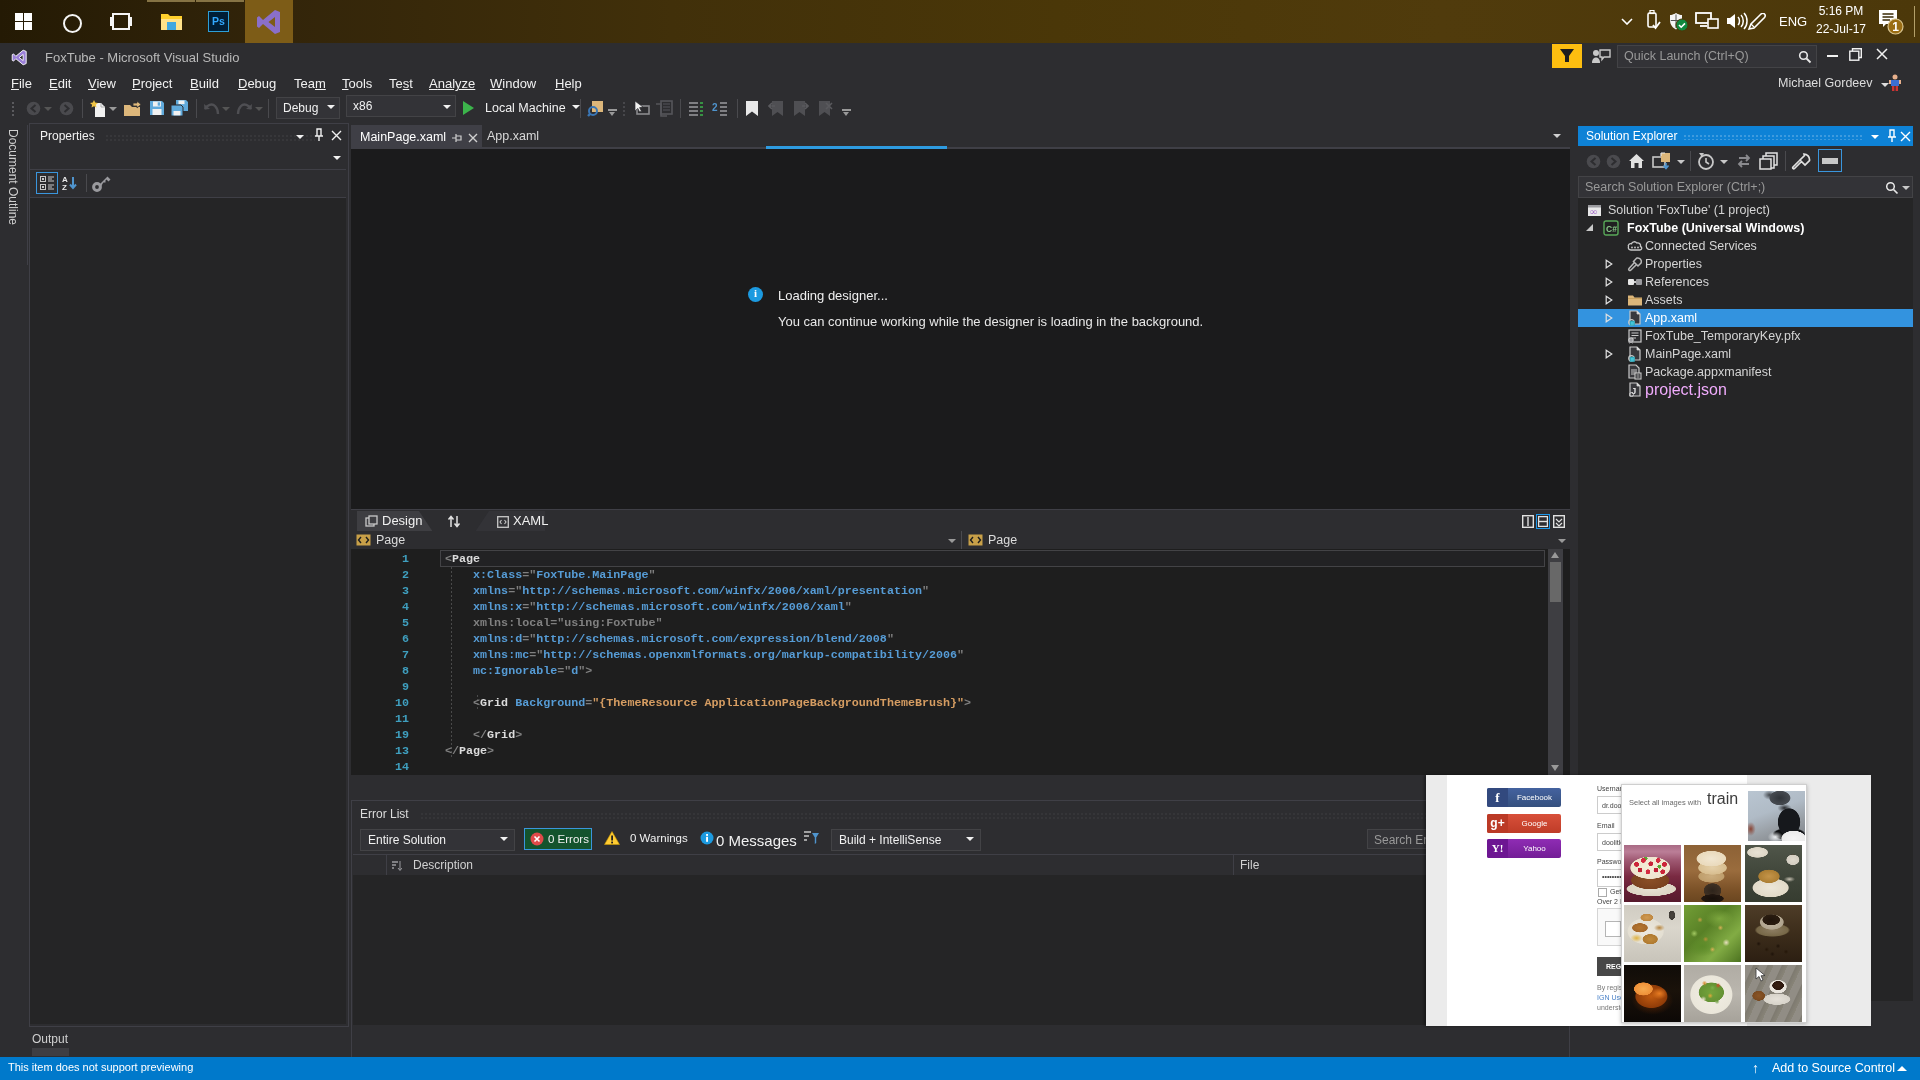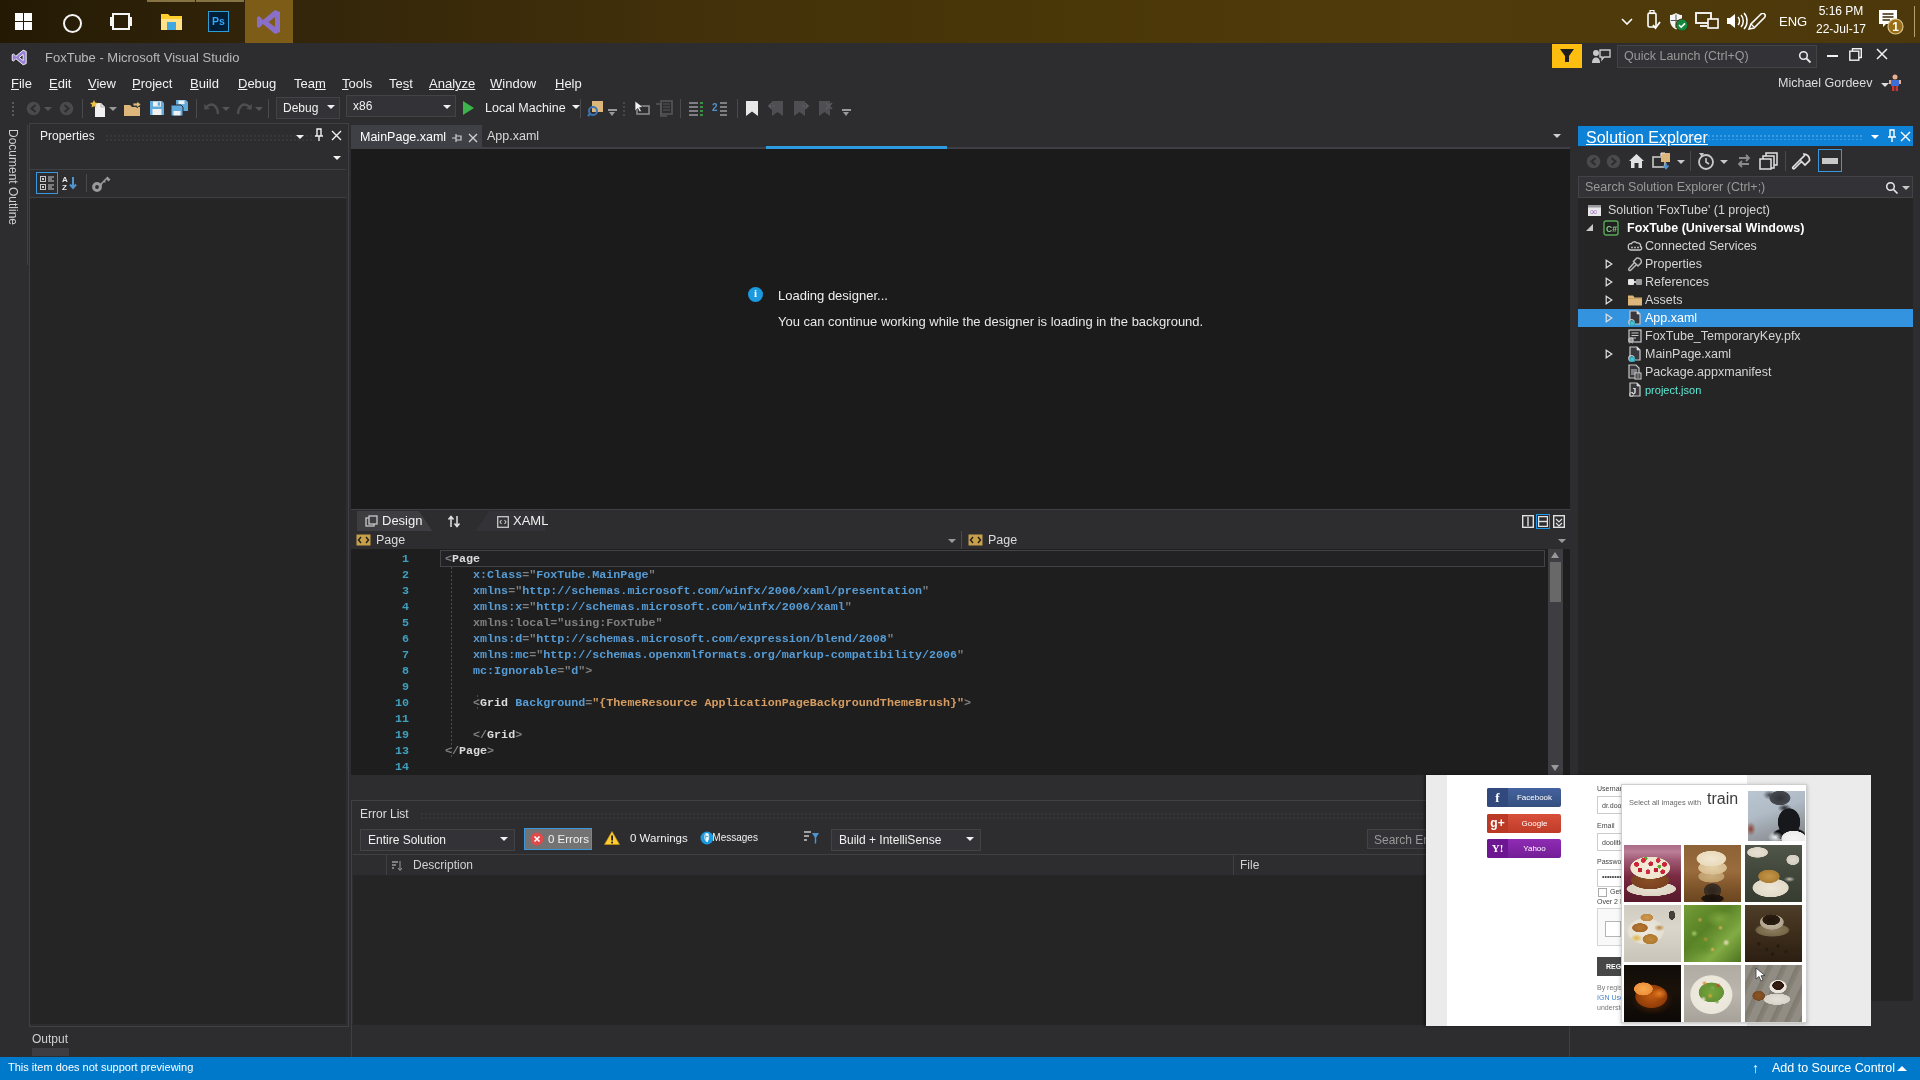--- a/index.html
+++ b/index.html
@@ -536,42 +536,42 @@
       </div>
 
 
       <div id="errlist" class="abs" style="left:0;top:677px;width:1219px;height:270px;background:#2d2d30;border:1px solid #3f3f46;box-sizing:border-box;">
         <div class="abs" style="left:8px;top:6px;color:#dcdcdc;font-size:12px;">Error List</div>
         <div class="abs dots" style="left:68px;top:11px;width:1140px;height:7px;opacity:.5;"></div>
         <div class="combo" style="left:8px;top:28px;width:153px;height:20px;">
             <span style="position:absolute;left:7px;top:3px;">Entire Solution</span>
           </div>
         <div class="abs caret caretw" style="left:148px;top:36px;"></div>
-        <div class="abs" style="left:172px;top:27px;width:68px;height:22px;border:1px solid #3a96dd;background:#737373;box-sizing:border-box;">
+        <div class="abs" style="left:172px;top:27px;width:68px;height:22px;border:1px solid #3a96dd;background:#14532d;box-sizing:border-box;">
           <svg class="abs" style="left:5px;top:3px;" width="14" height="14" viewBox="0 0 14 14">
               <circle cx="7" cy="7" r="6.5" fill="#e04a4a"></circle>
               <path d="M4.5 4.5 L9.5 9.5 M9.5 4.5 L4.5 9.5" stroke="#fff" stroke-width="1.6"></path>
             </svg>
           <div class="abs" style="left:23px;top:4px;color:#f1f1f1;font-size:11.5px;white-space:nowrap;">0 Errors</div>
         </div>
         <div class="abs" style="left:248px;top:27px;width:86px;height:22px;">
           <svg class="abs" style="left:4px;top:3px;" width="16" height="14" viewBox="0 0 16 14">
               <path d="M8 0.5 L15.5 13.5 L0.5 13.5 Z" fill="#fc3" stroke="#c90" stroke-width="0.6"></path>
               <rect x="7.2" y="4.5" width="1.8" height="5" fill="#1e1e1e"></rect>
               <rect x="7.2" y="10.6" width="1.8" height="1.8" fill="#1e1e1e"></rect>
             </svg>
           <div class="abs" style="left:24px;top:4px;color:#f1f1f1;font-size:11.5px;white-space:nowrap;padding-left:6px;">0 Warnings</div>
         </div>
         <div class="abs" style="left:344px;top:27px;width:92px;height:22px;">
           <svg class="abs" style="left:4px;top:3px;" width="14" height="14" viewBox="0 0 14 14">
               <circle cx="7" cy="7" r="6.5" fill="#1c9ae0"></circle>
               <rect x="6.1" y="5.8" width="1.9" height="5" fill="#fff"></rect>
               <rect x="6.1" y="3" width="1.9" height="1.9" fill="#fff"></rect>
             </svg>
-          <div class="abs" style="left:8px;top:4px;color:#f1f1f1;font-size:10px;white-space:nowrap;text-align:right;">0 Messages</div>
+          <div class="abs" style="left:20px;top:4px;color:#f1f1f1;font-size:15px;white-space:nowrap;text-align:right;">0 Messages</div>
         </div>
         <div class="abs" style="left:447px;top:27px;width:26px;height:22px;">
           <svg class="abs" style="left:4px;top:3px;" width="17" height="15" viewBox="0 0 17 15">
               <path d="M1 1 L8 1 M1 5 L6 5 M1 9 L4 9" stroke="#c8c8c8" stroke-width="1.5"></path>
               <path d="M9 2 L16 2 L13.2 6.5 L13.2 12 L11.8 13 L11.8 6.5 Z" fill="#4f94cd"></path>
             </svg>
         </div>
         <div class="combo" style="left:479px;top:28px;width:148px;height:20px;">
             <span style="position:absolute;left:7px;top:3px;">Build + IntelliSense</span>
           </div>
@@ -591,21 +591,21 @@
           <div class="abs" style="left:887px;top:3px;color:#d0d0d0;font-size:12px;">File</div>
           <div class="abs" style="left:1213px;top:0;width:1px;height:20px;background:#3f3f46;"></div>
         </div>
         <div class="abs" style="left:1px;top:74px;width:1216px;height:150px;background:#252526;"></div>
       </div>
     </div>
 
     <div id="solexp" class="abs" style="left:1578px;top:80px;width:335px;height:878px;">
 
       <div class="abs" style="left:0;top:3px;width:335px;height:20px;background:#0e82d6;">
-        <div class="abs" style="left:8px;top:3px;color:#ffffff;font-size:16px;text-decoration:underline;">Solution Explorer</div>
+        <div class="abs" style="left:8px;top:3px;color:#ffffff;font-size:12px;">Solution Explorer</div>
         <div class="abs" style="left:105px;top:8px;width:180px;height:6px;opacity:.55;background-image:radial-gradient(#bcdcf5 24%,transparent 26%);background-size:4px 4px;"></div>
         <div class="abs caret" style="left:293px;top:9px;border-top-color:#fff;border-left-width:4px;border-right-width:4px;"></div>
         <svg class="abs" style="left:308px;top:3px;" width="12" height="14" viewBox="0 0 12 14">
             <path d="M4 1 L8 1 L8 8 L4 8 Z M2 8 L10 8 M6 8 L6 13" stroke="#fff" stroke-width="1.4" fill="none"></path>
           </svg>
         <svg class="abs" style="left:322px;top:5px;" width="11" height="11" viewBox="0 0 11 11">
             <path d="M1 1 L10 10 M10 1 L1 10" stroke="#fff" stroke-width="1.4"></path>
           </svg>
       </div>
 
@@ -745,21 +745,21 @@
             <rect x="8" y="9" width="6" height="6" fill="#2d2d30" stroke="#c8c8c8" stroke-width="1.1"></rect>
             <path d="M9.5 11 L12.5 11 M9.5 13 L12.5 13" stroke="#c8c8c8" stroke-width="0.9"></path>
           </svg>
         <div class="abs" style="left:67px;top:165px;height:18px;line-height:18px;color:#d4d4d4;font-size:12.5px;font-weight:normal;white-space:nowrap;">Package.appxmanifest</div>
         <svg class="abs" style="left:49px;top:184px;" width="16" height="16" viewBox="0 0 16 16">
             <path d="M3 1 L10 1 L13 4 L13 14 L3 14 Z" fill="#38383c" stroke="#c8c8c8" stroke-width="1.2"></path>
             <path d="M10 1 L10 4 L13 4" fill="#e8e8e8" stroke="#c8c8c8" stroke-width="0.8"></path>
             <text x="4.2" y="12" font-size="9" font-weight="bold" fill="#e1e1e1" font-family="Liberation Sans">J</text>
             <circle cx="4.5" cy="12.5" r="2" fill="none" stroke="#c8c8c8" stroke-width="1"></circle>
           </svg>
-        <div class="abs" style="left:67px;top:183px;height:18px;line-height:18px;color:#5eead4;font-size:11px;font-weight:normal;white-space:nowrap;">project.json</div>
+        <div class="abs" style="left:67px;top:183px;height:18px;line-height:18px;color:#f0abfc;font-size:16px;font-weight:normal;white-space:nowrap;">project.json</div>
       </div>
     </div>
 
     <div class="abs" style="left:32px;top:989px;color:#d0d0d0;font-size:12px;">Output</div>
     <div class="abs" style="left:32px;top:1005px;width:37px;height:8px;background:#3e3e42;"></div>
 
     <div class="abs" style="left:0;top:1014px;width:1920px;height:23px;background:#0079cb;">
       <div class="abs" style="left:8px;top:4px;color:#fff;font-size:11px;">This item does not support previewing</div>
       <div class="abs" style="left:1752px;top:3px;color:#fff;font-size:14px;">↑</div>
       <div class="abs" style="left:1772px;top:4px;color:#fff;font-size:12.5px;">Add to Source Control</div>

